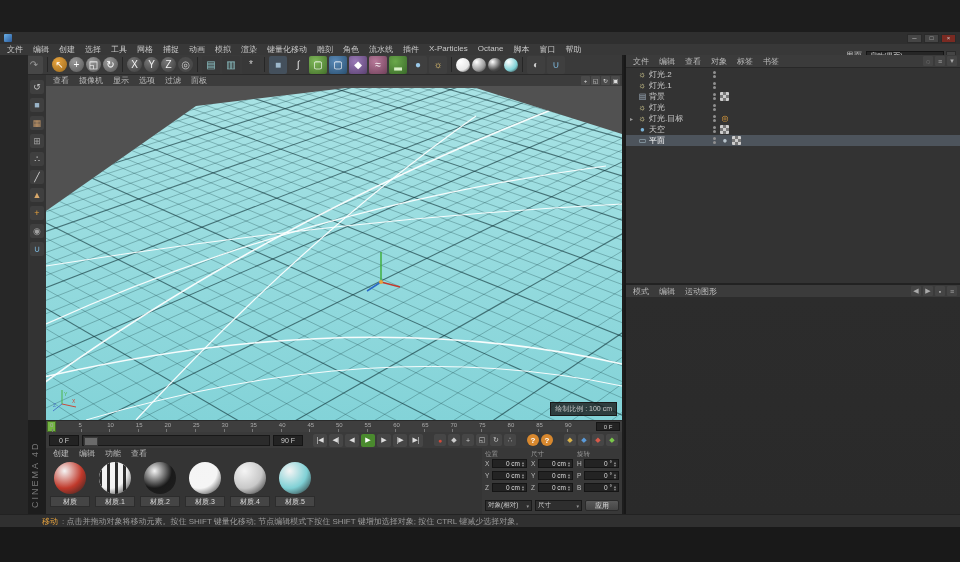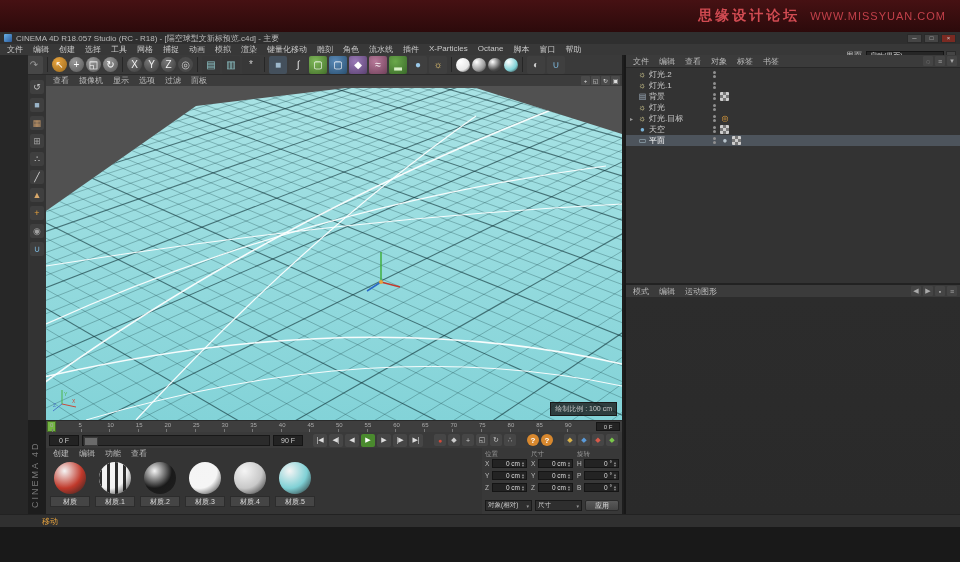--- a/index.html
+++ b/index.html
@@ -132,28 +132,23 @@
   .tag.checker{width:9px;height:9px;border-radius:1px;
                background:repeating-conic-gradient(#777 0% 25%, #ccc 0% 50%) 0 0/6px 6px;}
   .am{position:absolute;left:0;right:0;top:228px;bottom:0;background:#3b82f6;border-top:2px solid #222;}
   .am-body{position:absolute;left:0;right:0;top:12px;bottom:0;background:linear-gradient(#2c2c2c,#2a2a2a);}
 </style>
 </head>
 <body>
 
 <div id="app">
 
-  <div class="banner">
-    <span class="site">思缘设计论坛</span>
-    <span class="url">WWW.MISSYUAN.COM</span>
-  </div>
 
   <div class="titlebar">
     <span class="app-icon"></span>
-    <span class="title">CINEMA 4D R18.057 Studio (RC - R18) - [隔空球型文新标预览.c4d] - 主要</span>
     <span class="winbtns" id="winbtns">
         <span class="win-btn">─</span>
         <span class="win-btn">□</span>
         <span class="win-btn close">×</span>
       </span>
   </div>
 
   <div class="menubar">
     <span id="mbitems" style="display:flex;">
         <span class="menu-item">文件</span>
@@ -664,20 +659,21 @@
       <span class="dd">
         <span>尺寸</span>
           <b>▾</b>
       </span>
       <button class="apply">应用</button>
     </div>
   </div>
 
   <div class="statusbar">
     <span class="mode">移动</span>
+    <span class="msg">: 点击并拖动对象将移动元素。按住 SHIFT 键量化移动; 节点编辑模式下按住 SHIFT 键增加选择对象; 按住 CTRL 键减少选择对象。</span>
   </div>
   <div class="bottom-filler"></div>
 
   <div class="right-panel">
     <div class="om">
       <div class="om-menu" id="ommenu">
           <span class="menu-item">文件</span>
           <span class="menu-item">编辑</span>
           <span class="menu-item">查看</span>
           <span class="menu-item">对象</span>

